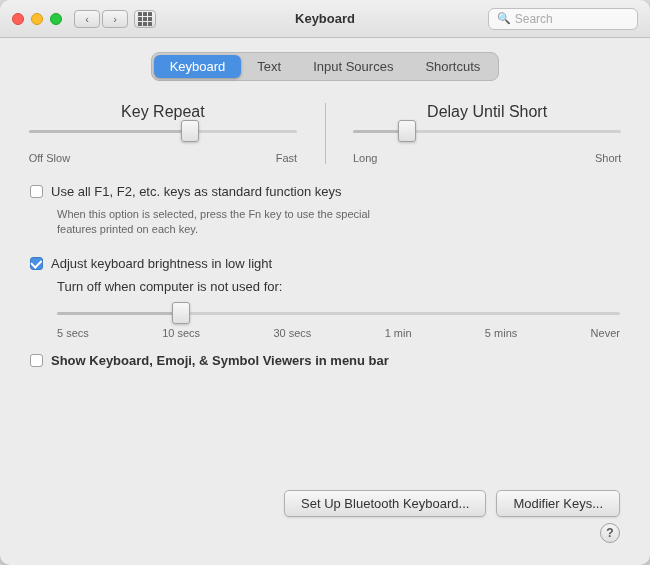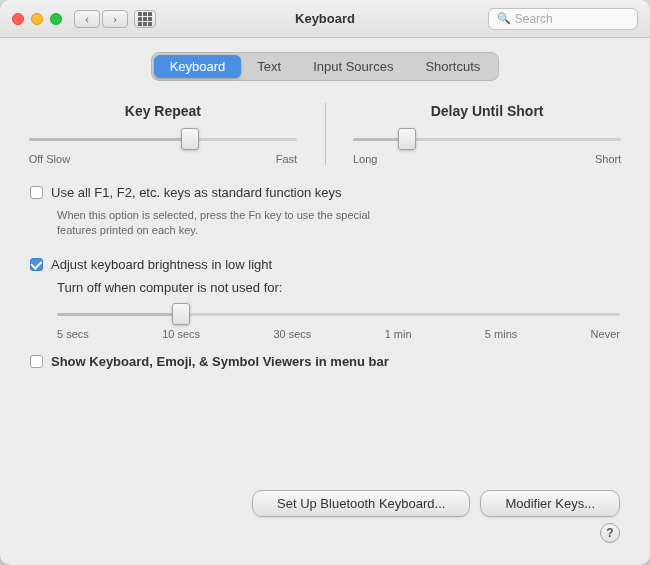--- a/index.html
+++ b/index.html
@@ -186,23 +186,22 @@
     }
 
     .slider-group {
       display: flex;
       flex-direction: column;
       align-items: center;
       width: 44%;
     }
 
     .slider-label {
-      font-size: 14px;
-      font-weight: 700;
-      margin-bottom: 10px;
+      font-size: 16px;
+      font-weight: 400;
       color: #333;
     }
 
     .slider-container {
       width: 100%;
       position: relative;
       height: 20px;
       display: flex;
       align-items: center;
     }
@@ -232,21 +231,21 @@
       box-shadow: 0 1px 3px rgba(0,0,0,0.2);
     }
 
     .slider-thumb-key { left: calc(60% - 9px); }
     .slider-thumb-delay { left: calc(20% - 9px); }
 
     .slider-labels {
       display: flex;
       justify-content: space-between;
       width: 100%;
-      margin-top: 4px;
+      margin-top: 11px;
     }
 
     .slider-end-label {
       font-size: 11px;
       color: #666;
     }
 
     .divider-line {
       width: 1px;
       background: #c0c0c0;
@@ -371,24 +370,24 @@
       display: flex;
       justify-content: flex-end;
       gap: 10px;
       margin-top: auto;
       padding-top: 20px;
       padding-right: 10px;
       width: 100%;
     }
 
     .btn {
-      padding: 5px 24px;
+      padding: 5px 16px;
       background: linear-gradient(to bottom, #f8f8f8, #e0e0e0);
       border: 1px solid #b0b0b0;
-      border-radius: 10px;
+      border-radius: 5px;
       font-size: 13px;
       color: #333;
       cursor: pointer;
       white-space: nowrap;
       box-shadow: 0 1px 2px rgba(0,0,0,0.1);
     }
 
     
     .help-container {
       display: flex;

